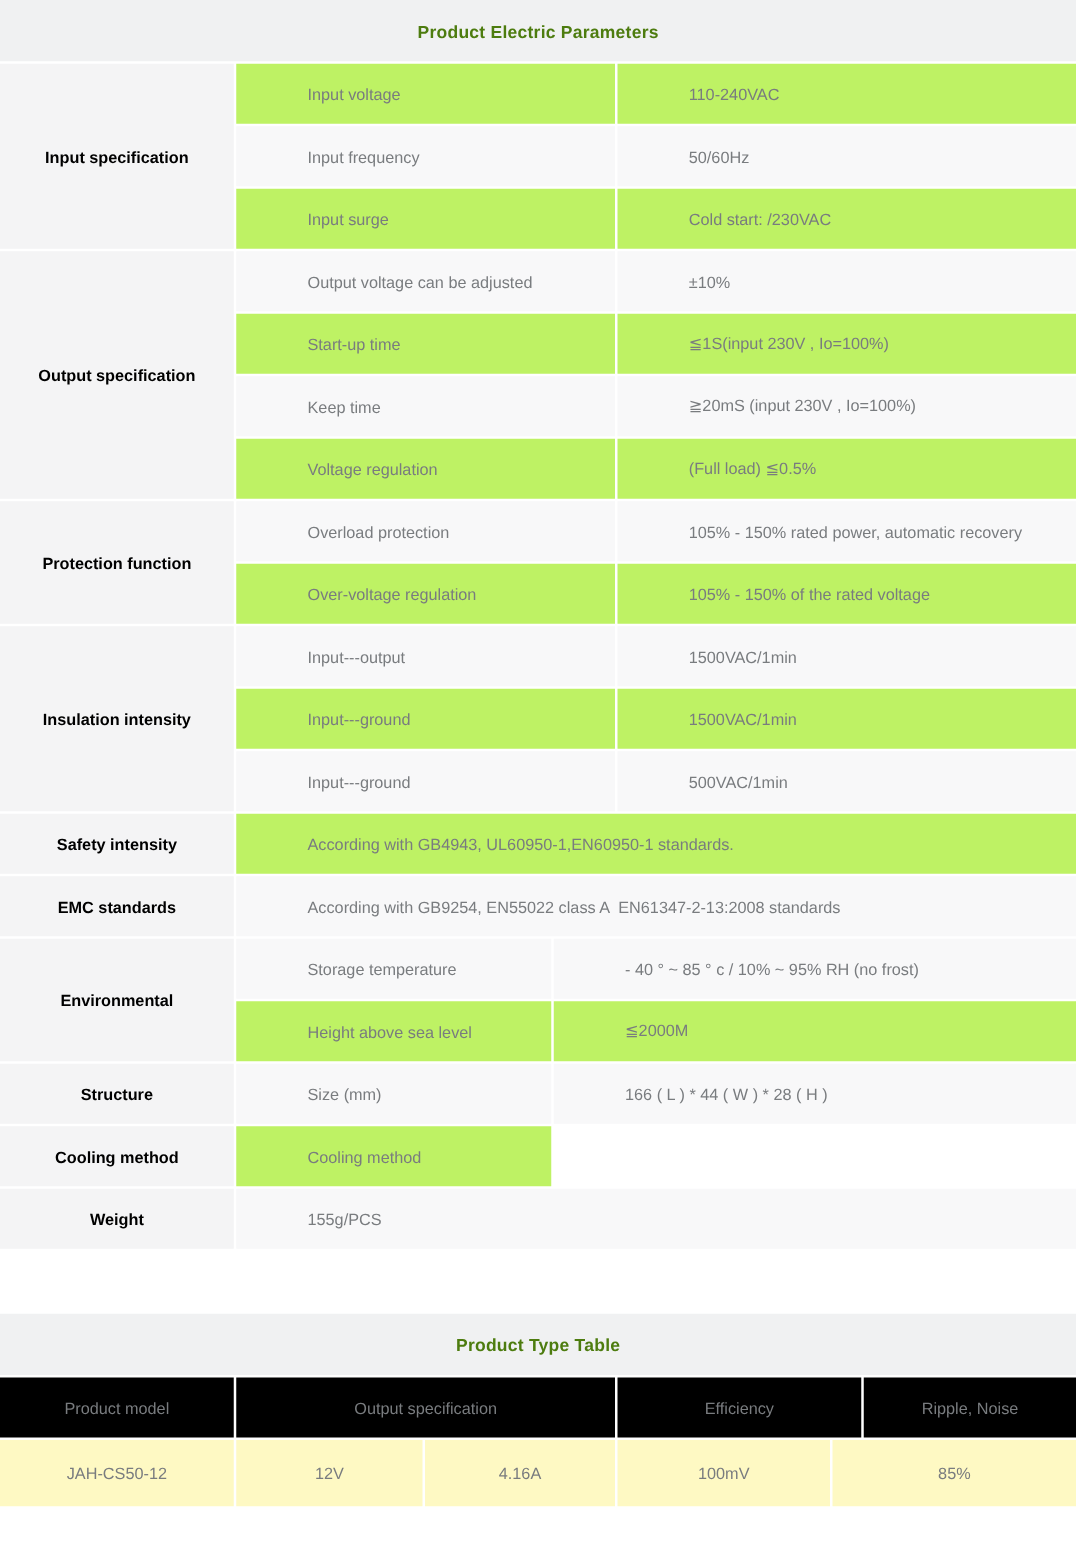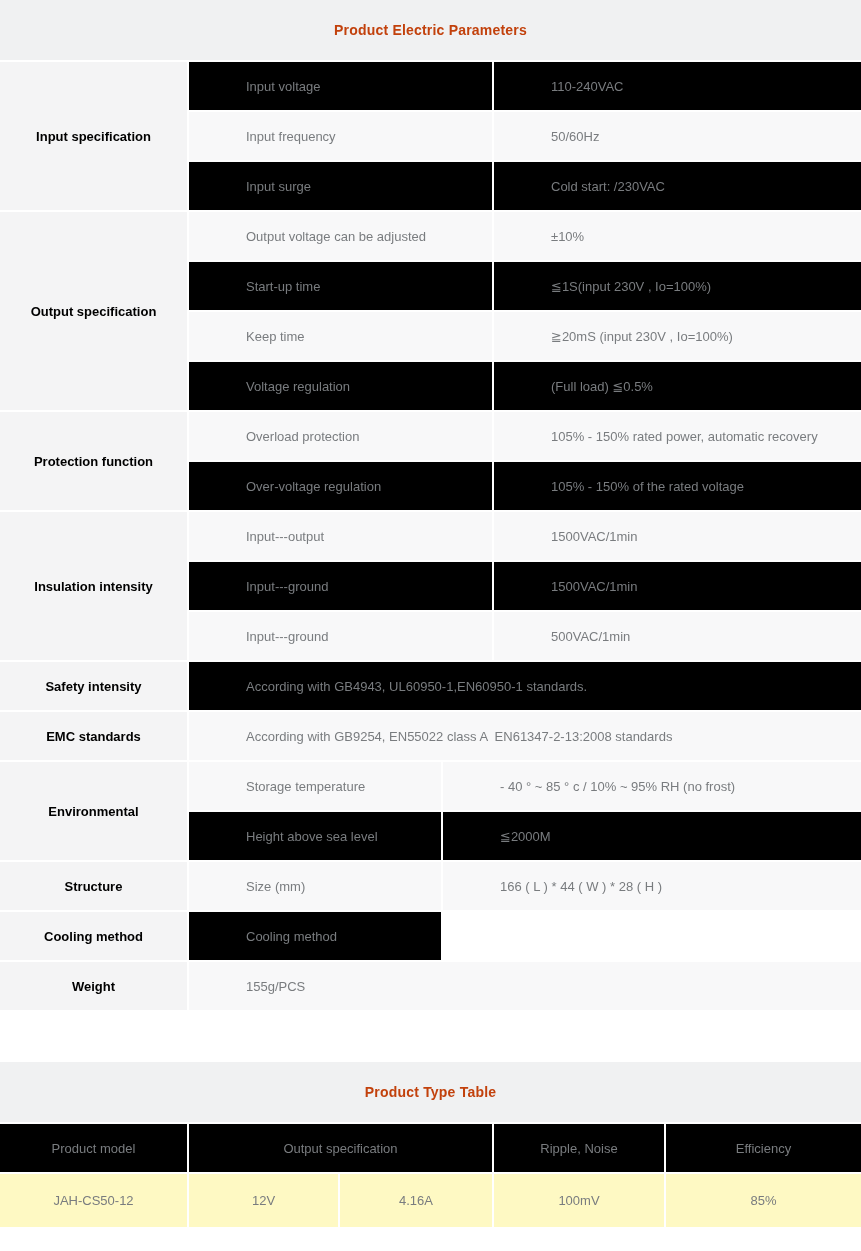--- a/index.html
+++ b/index.html
@@ -3,37 +3,37 @@
 <meta charset="utf-8">
 <style>
   html,body{margin:0;padding:0;}
   body{
     width:861px;height:1251px;overflow:hidden;background:#ffffff;
     font-family:"Liberation Sans","DejaVu Sans",sans-serif;
     font-size:13px;color:#797c7f;
   }
   .page{width:861px;}
   .bar{
-    height:60px;margin-bottom:2px;background:#f0f1f2;
+    height:49px;margin-bottom:2px;background:#f0f1f2;
     display:flex;align-items:center;justify-content:center;
-    font-weight:bold;font-size:14px;color:#c2410c;letter-spacing:.2px;
+    font-weight:bold;font-size:14px;color:#4d7c0f;letter-spacing:.2px;
   }
   .group{display:flex;gap:2px;margin-bottom:2px;align-items:stretch;}
   .head{
     width:187px;flex:none;background:#f4f4f5;
     display:flex;align-items:center;justify-content:center;
     font-weight:bold;color:#000000;text-align:center;
   }
   .rows{flex:1;display:flex;flex-direction:column;gap:2px;}
   .row{display:flex;gap:2px;height:48px;}
   .cell{
     display:flex;align-items:center;background:#f4f4f5;
     white-space:pre-wrap;box-sizing:border-box;
   }
-  .row.d .cell{background:#000000;}
+  .row.d .cell{background:#bef264;}
   .row.l .cell{background:#f8f8f9;}
   .label{width:303px;flex:none;padding-left:57px;}
   .narrow .label{width:252px;}
   .value{flex:1;padding-left:57px;}
   .value.full{padding-left:57px;}
   .spacer{height:48px;margin-bottom:2px;background:#ffffff;}
   .trow{display:flex;gap:2px;margin-bottom:2px;height:48px;}
   .trow .cell{justify-content:center;padding:0;text-align:center;}
   .trow.hdr .cell{background:#000000;}
   .trow.data{height:53px;margin-bottom:0;}
@@ -184,22 +184,22 @@
     </div>
   </div>
 
   <div class="spacer"></div>
 
   <div class="bar">Product Type Table</div>
 
   <div class="trow hdr">
     <div class="cell w187">Product model</div>
     <div class="cell w303">Output specification</div>
+    <div class="cell flex1">Efficiency</div>
     <div class="cell w170">Ripple, Noise</div>
-    <div class="cell flex1">Efficiency</div>
   </div>
 
   <div class="trow data">
     <div class="cell w187">JAH-CS50-12</div>
     <div class="cell w149">12V</div>
     <div class="cell w152">4.16A</div>
     <div class="cell w170">100mV</div>
     <div class="cell flex1">85%</div>
   </div>
 

